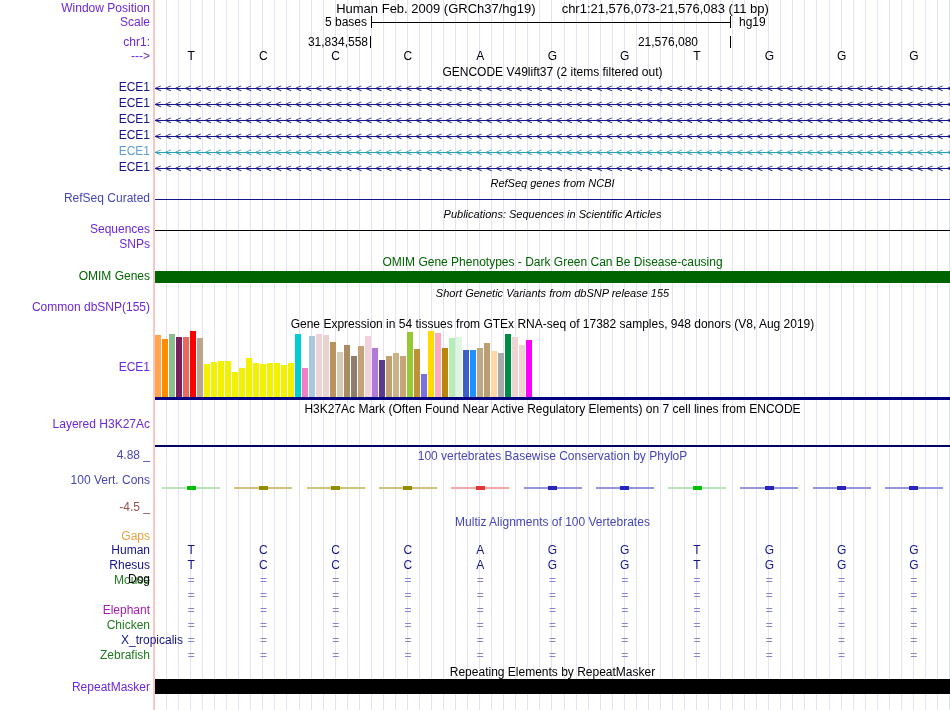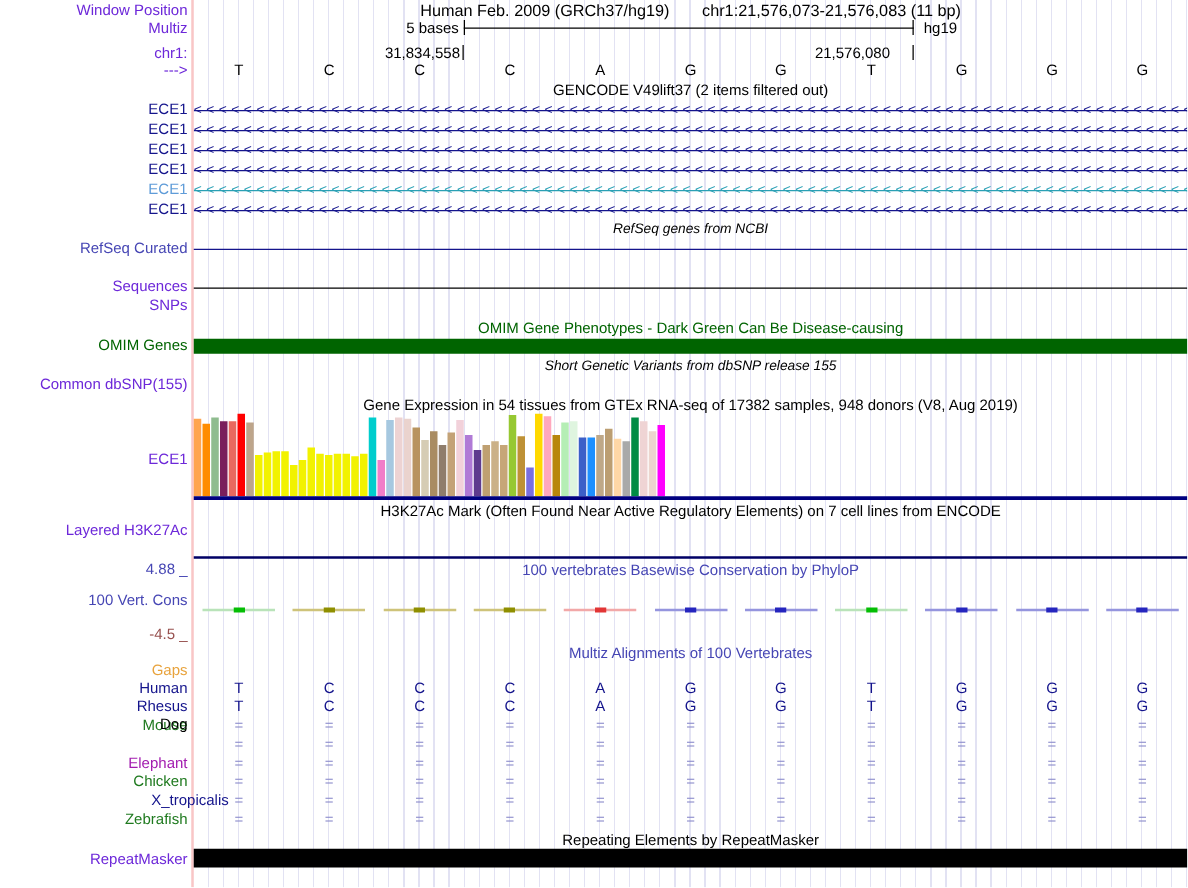--- a/index.html
+++ b/index.html
@@ -28,41 +28,42 @@
 </head>
 <body>
 
 <div id="browser">
   <div class="grid"></div>
   <div class="pink-line"></div>
 
   <div class="lbl" style="top:2px">Window Position</div>
   <div class="title" style="top:2px;font-size:13px"><span>Human Feb. 2009 (GRCh37/hg19)</span><span style="margin-left:26px">chr1:21,576,073-21,576,083 (11 bp)</span></div>
 
-  <div class="lbl" style="top:16px">Multiz</div>
+  <div class="lbl" style="top:16px">Scale</div>
   <div class="rtext" style="left:155px;top:16px;width:212px">5 bases</div>
   <div class="tick" style="left:371px;top:16px;height:12px"></div>
   <div class="abs" style="left:371px;top:22px;width:360px;height:1px;background:#000"></div>
   <div class="tick" style="left:730px;top:16px;height:12px"></div>
   <div class="abs" style="left:739px;top:16px;font-size:12px;line-height:13px">hg19</div>
 
   <div class="lbl" style="top:36px">chr1:</div>
   <div class="rtext" style="left:155px;top:36px;width:213px">31,834,558</div>
   <div class="tick" style="left:370px;top:36px;height:12px"></div>
-  <div class="rtext" style="left:499px;top:36px;width:213px">21,576,080</div>
+  <div class="rtext" style="left:485px;top:36px;width:213px">21,576,080</div>
   <div class="tick" style="left:730px;top:36px;height:12px"></div>
 
   <div class="lbl" style="top:50px">---&gt;</div>
 
   <div class="title" style="top:66px">GENCODE V49lift37 (2 items filtered out)</div>
 
   <div class="title title-sm" style="top:177px">RefSeq genes from NCBI</div>
   <div class="lbl blue" style="top:192px">RefSeq Curated</div>
   <div class="hline" style="top:199px;height:1px;background:#14148C"></div>
 
+  <div class="title title-sm" style="top:208px">Publications: Sequences in Scientific Articles</div>
   <div class="lbl" style="top:223px">Sequences</div>
   <div class="hline" style="top:230px;height:1px;background:#000"></div>
 
   <div class="lbl" style="top:238px">SNPs</div>
 
   <div class="title green" style="top:256px">OMIM Gene Phenotypes - Dark Green Can Be Disease-causing</div>
   <div class="lbl green" style="top:270px">OMIM Genes</div>
   <div class="hline" style="top:271px;height:12px;background:#006400"></div>
 
   <div class="title title-sm" style="top:287px">Short Genetic Variants from dbSNP release 155</div>

